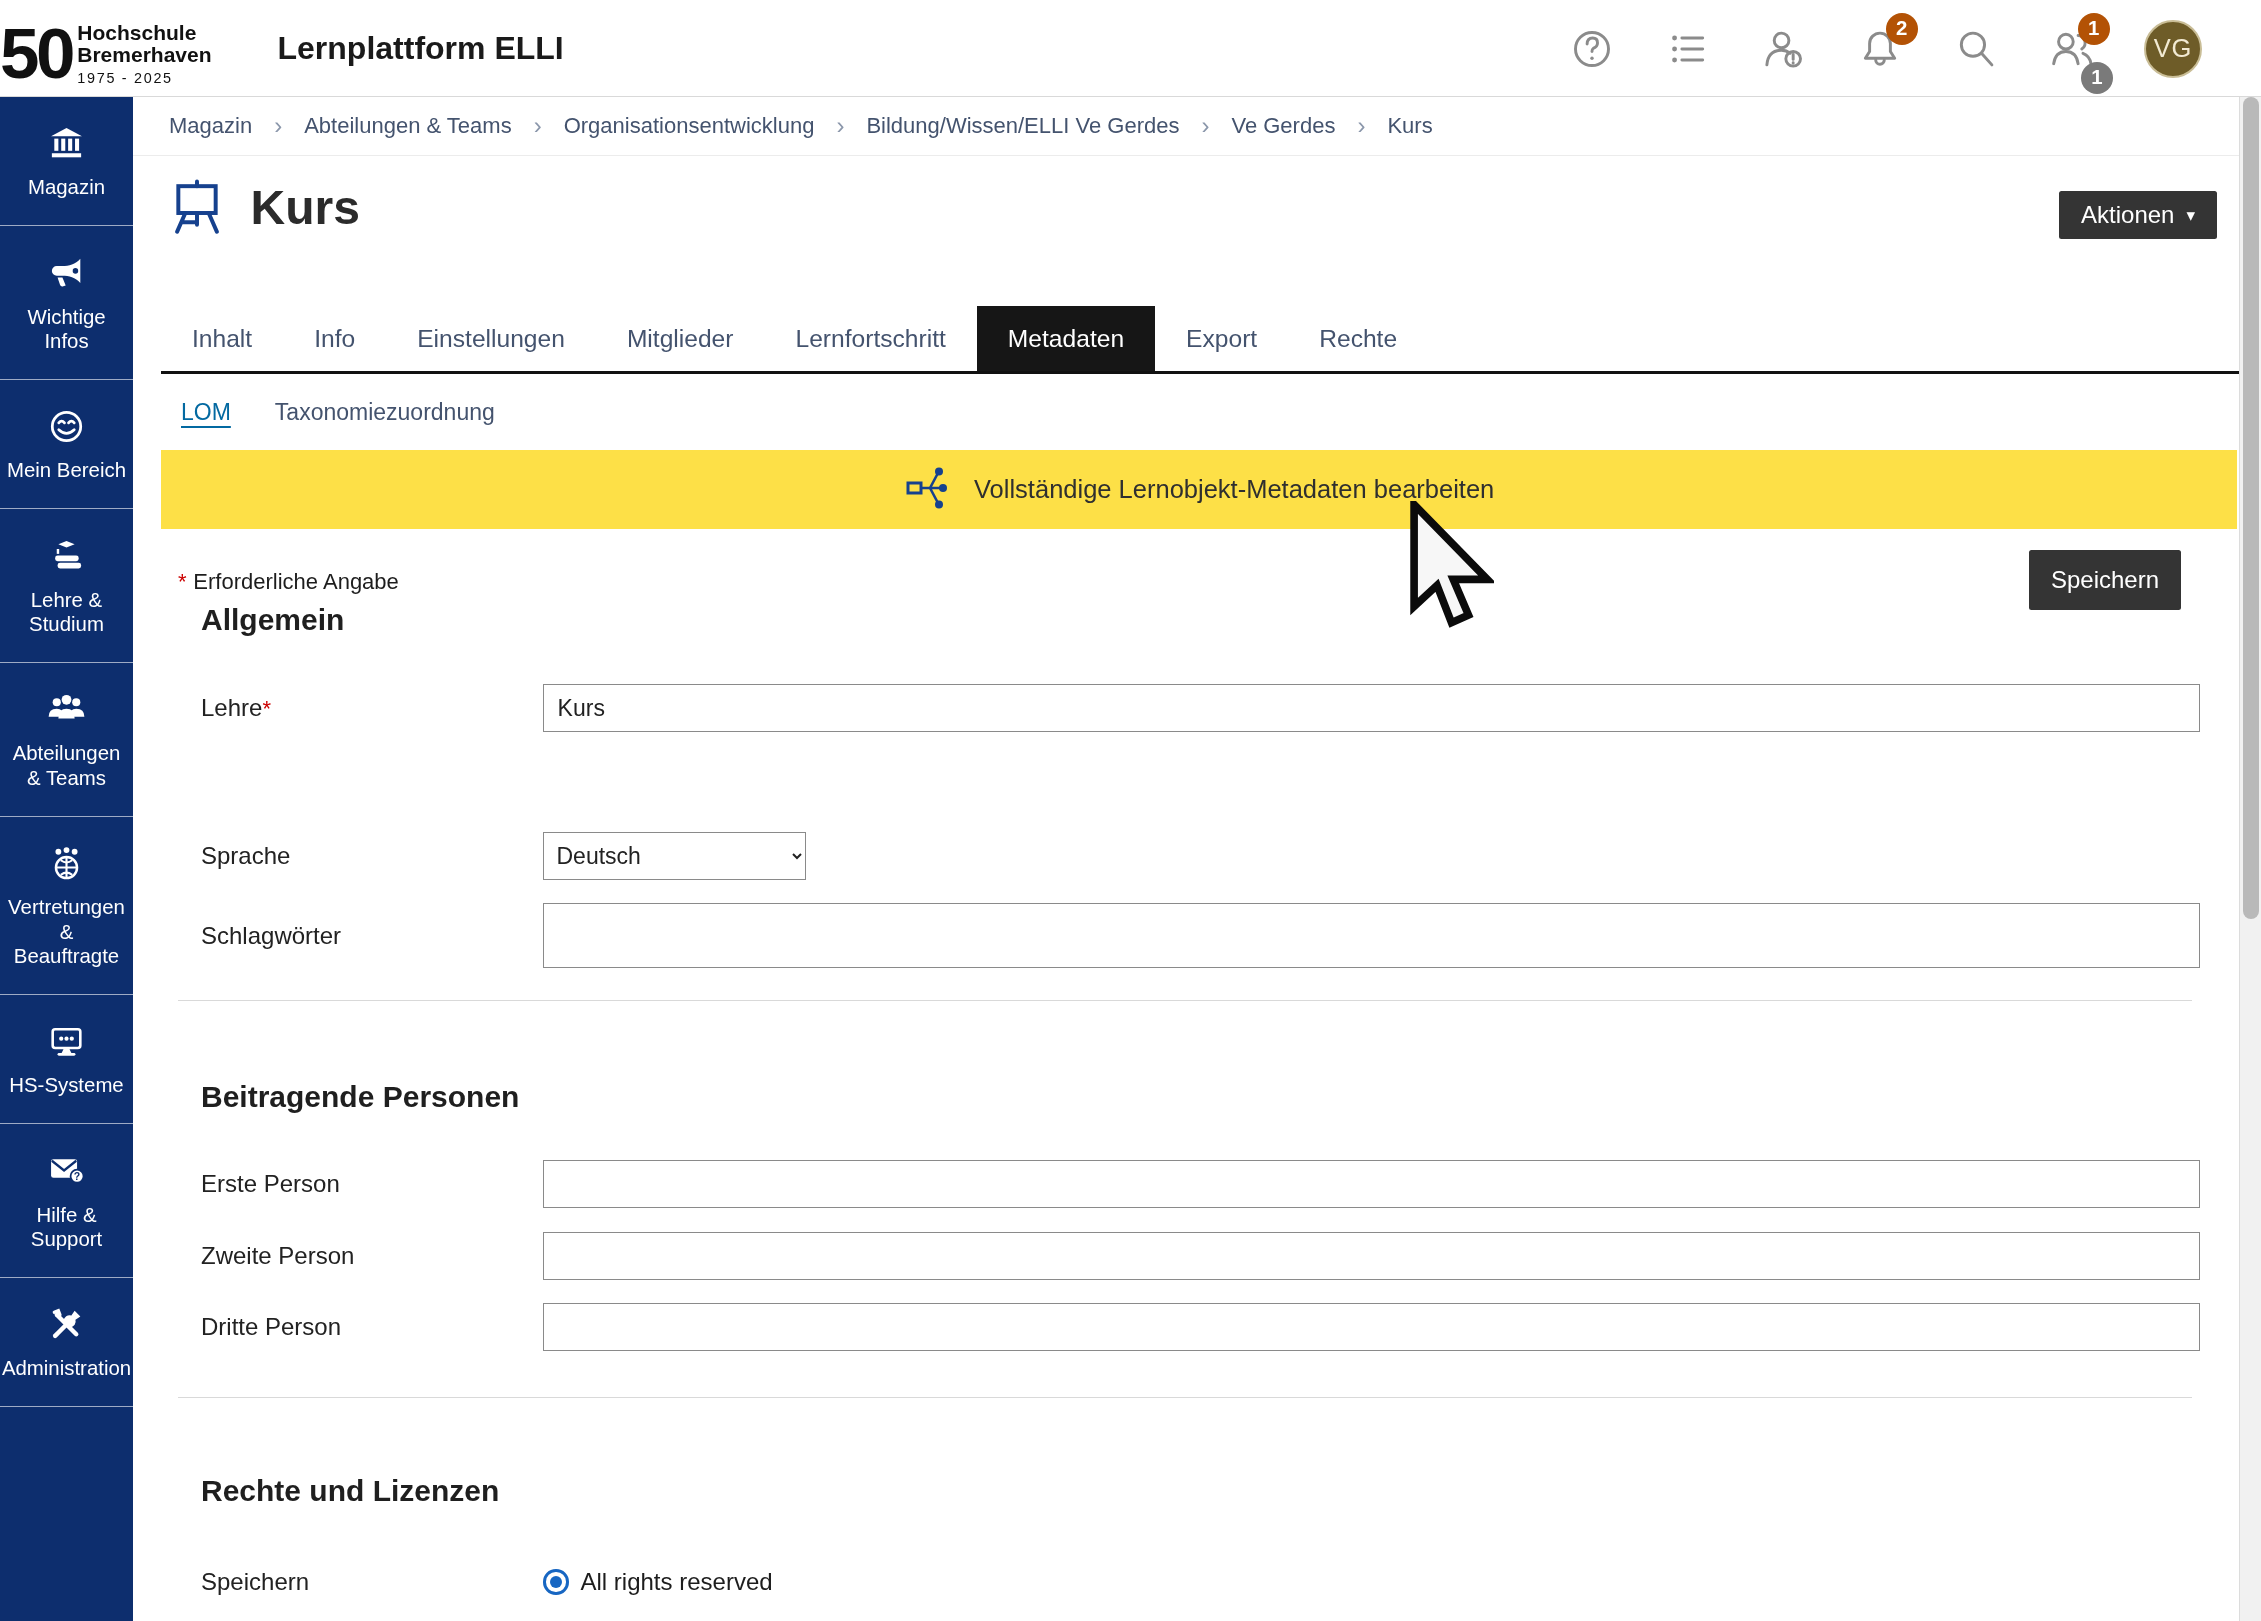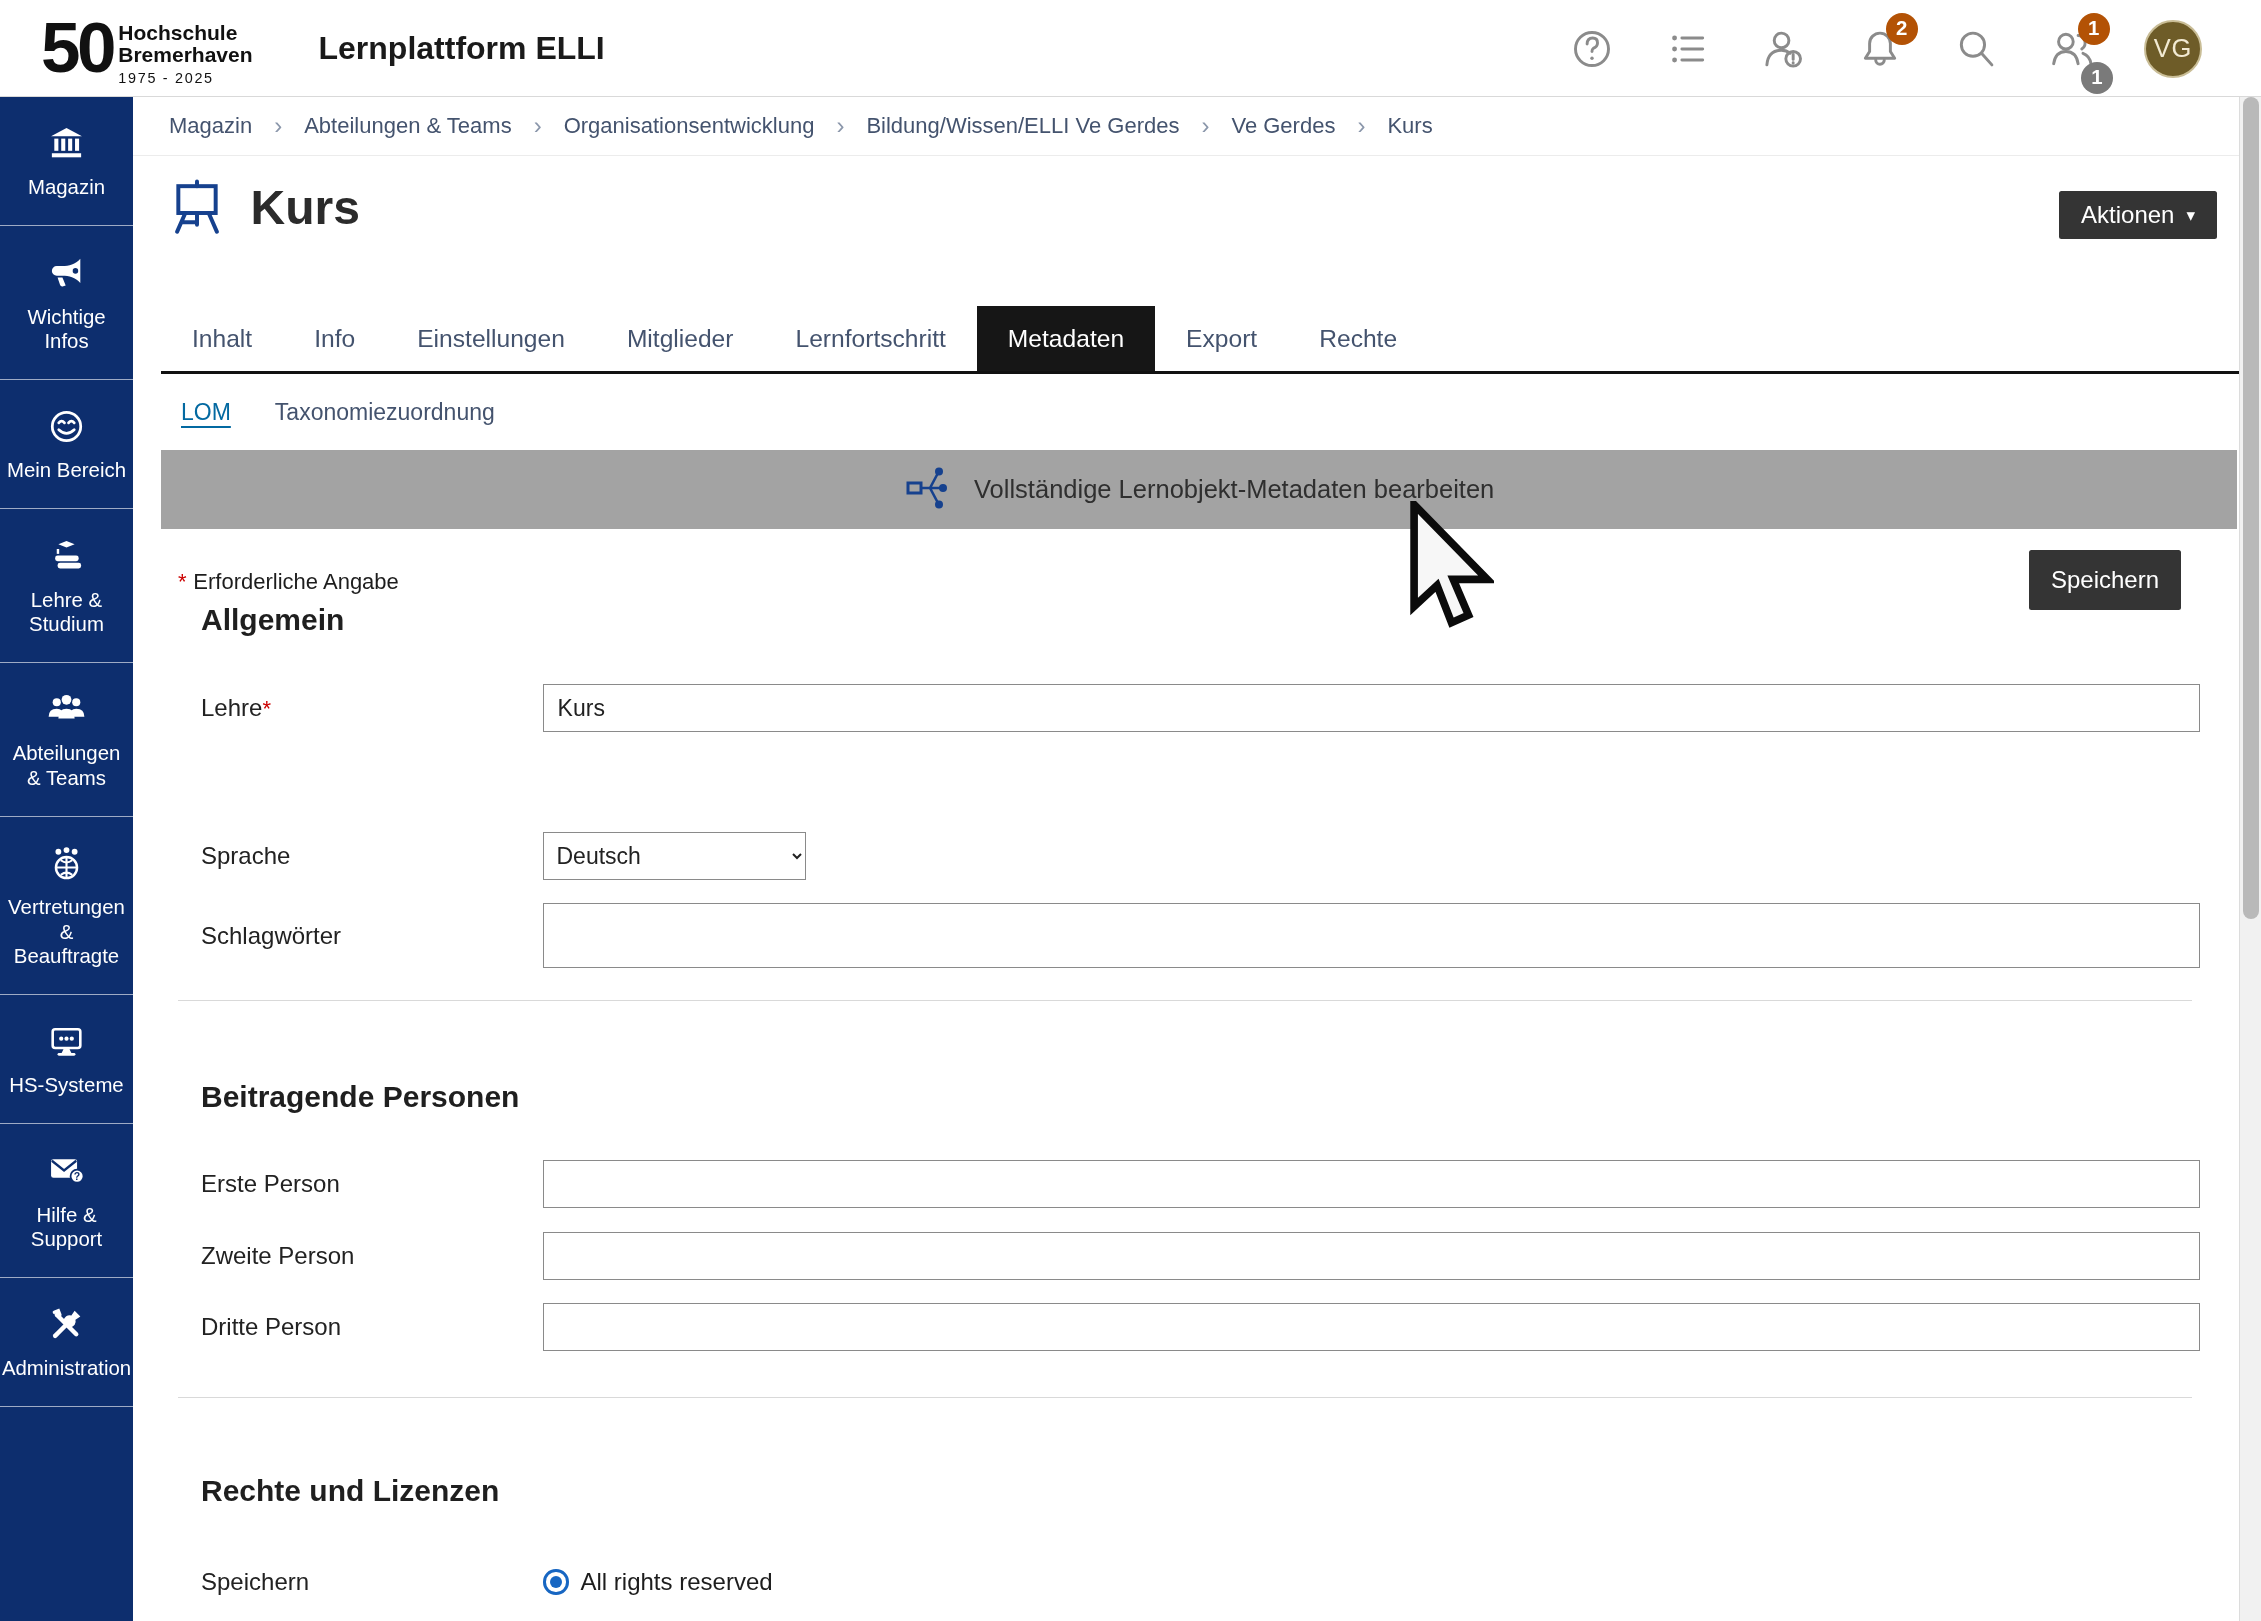--- a/index.html
+++ b/index.html
@@ -3,21 +3,21 @@
 <meta charset="utf-8">
 <style>
   * { margin:0; padding:0; box-sizing:border-box; }
   html,body { background:#ffffff; }
   body { font-family:"Liberation Sans", sans-serif; color:#2a2a2a; }
   #screen { position:relative; width:2261px; height:1621px; background:#ffffff; overflow:hidden; }
 
   
   .header { position:absolute; top:0; left:0; width:2261px; height:97px; background:#ffffff;
             border-bottom:1.7px solid #d9d9d9; z-index:20; display:flex; align-items:center; }
-  .logo { display:flex; align-items:center; margin-left:41px; gap:5.1px; }
+  .logo { display:flex; align-items:flex-end; gap:5.1px; }
   .logo-50 { font-size:71px; font-weight:bold; line-height:0.9; letter-spacing:-3.4px; color:#111; }
   .logo-text { margin-top:12px; }
   .logo-name { font-size:21px; font-weight:bold; line-height:1.04; color:#111; }
   .logo-years { font-size:14.4px; letter-spacing:1.7px; color:#111; margin-top:3.4px; }
   .app-title { font-size:32px; font-weight:bold; color:#1a1a1a; margin-left:66px; }
   .header-icons { position:absolute; right:59px; top:0; height:97px; display:flex; align-items:center; gap:48px; }
   .hicon { position:relative; width:48px; height:48px; display:flex; align-items:center; justify-content:center; }
   .hicon svg { width:44px; height:44px; stroke:#8b8b8b; fill:none; stroke-width:2.4; stroke-linecap:round; stroke-linejoin:round; }
   .badge { position:absolute; min-width:32px; height:32px; border-radius:16px; color:#fff; font-size:20.4px; font-weight:bold;
            display:flex; align-items:center; justify-content:center; padding:0 5.1px; }
@@ -56,21 +56,21 @@
 
   .tabs { position:absolute; top:209px; left:28px; right:0; height:68px; display:flex; align-items:stretch;
           border-bottom:3.4px solid #111; }
   .tab { display:flex; align-items:center; padding:0 31px; font-size:24.6px; color:#44536e; cursor:pointer; }
   .tab.active { background:#161616; color:#ffffff; }
 
   .subtabs { position:absolute; top:302px; left:48px; display:flex; gap:44px; font-size:23px; }
   .subtab { color:#44536e; cursor:pointer; }
   .subtab.active { text-decoration:underline; text-underline-offset:6px; color:#0369a1; }
 
-  .banner { position:absolute; top:353px; left:28px; right:1.7px; height:79px; background:#a3a3a3;
+  .banner { position:absolute; top:353px; left:28px; right:1.7px; height:79px; background:#fde047;
             display:flex; align-items:center; justify-content:center; gap:22px; cursor:pointer; }
   .banner svg { width:48px; height:48px; }
   .banner-label { font-size:25.5px; color:#2f2f2f; }
 
   .required-note { position:absolute; top:472px; left:45px; font-size:22px; color:#1d1d1d; }
   .req-star { color:#cc0000; font-size:22px; margin-right:6.8px; }
   .save-btn { position:absolute; top:453px; right:58px; height:60px; padding:0 22px; }
 
   .section-h { position:absolute; left:68px; font-size:30px; font-weight:bold; color:#1f1f1f; }
 

